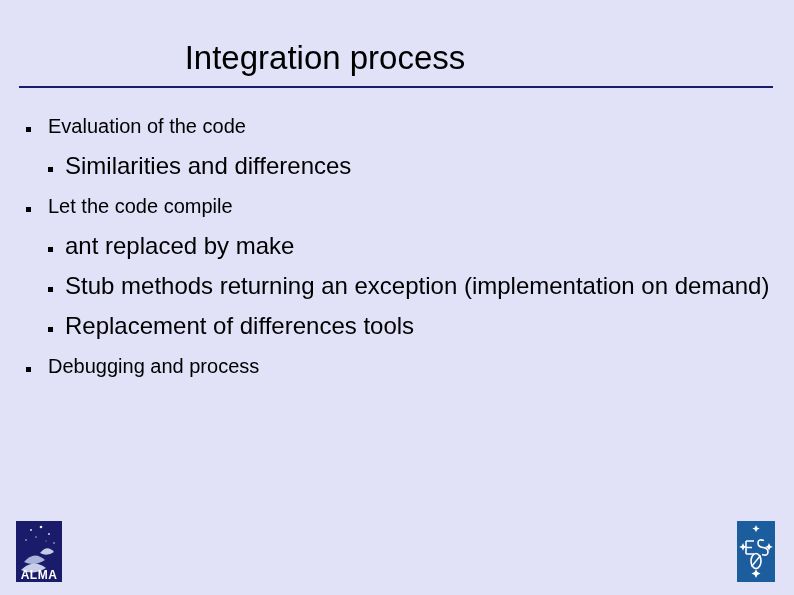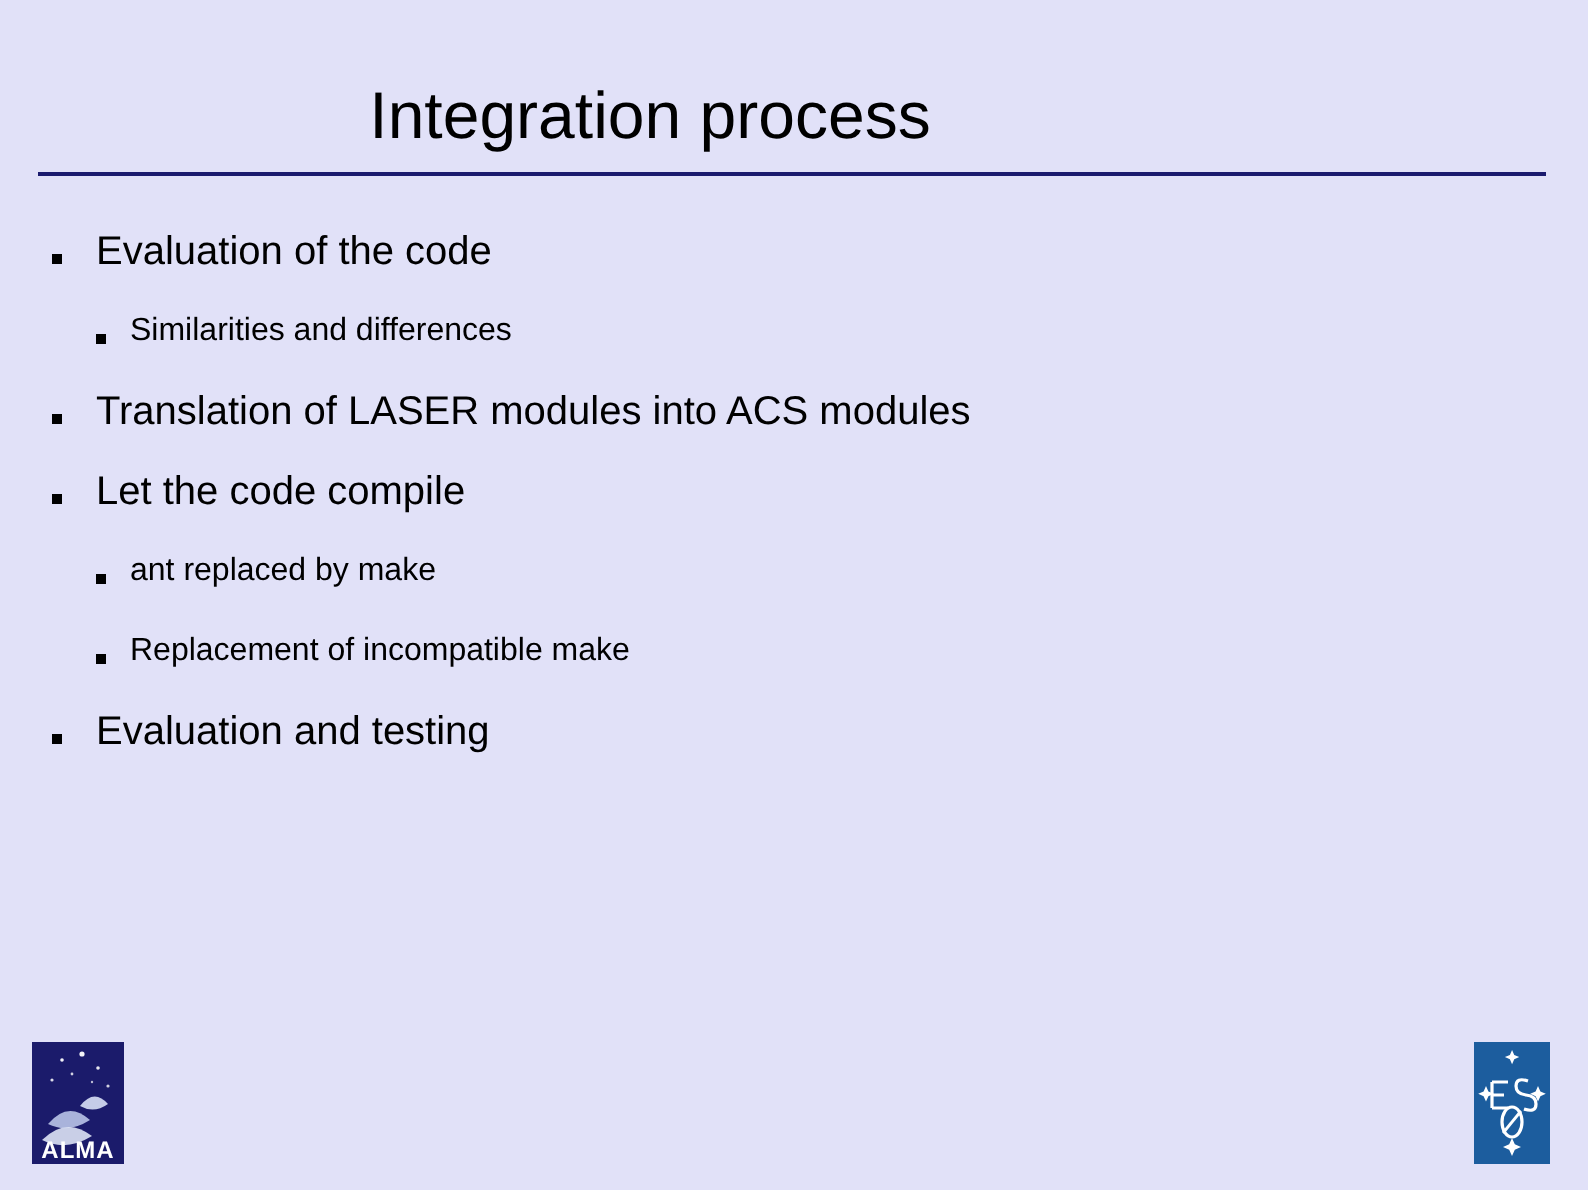--- a/index.html
+++ b/index.html
@@ -70,21 +70,21 @@
   }
   .bullet-row.lvl1 .bullet-text {
     margin-left: 17px;
     font-size: 20px;
     line-height: 24px;
     color: #000000;
     white-space: nowrap;
   }
   .bullet-row.lvl2 .bullet-text {
     margin-left: 12px;
-    font-size: 16px;
+    font-size: 24px;
     line-height: 24px;
     color: #000000;
     white-space: nowrap;
   }
 
   
   .alma-logo {
     position: absolute;
     left: 16px;
     top: 521px;
@@ -122,45 +122,45 @@
       <span class="bullet-mark"></span>
       <span class="bullet-text">Evaluation of the code</span>
     </div>
 
     <div class="bullet-row lvl2">
       <span class="bullet-mark"></span>
       <span class="bullet-text">Similarities and differences</span>
     </div>
 
 
+
     <div class="bullet-row lvl1">
       <span class="bullet-mark"></span>
-      <span class="bullet-text">Translation of LASER modules into ACS modules</span>
-    </div>
+      <span class="bullet-text">Let the code compile</span>
+    </div>
+
+    <div class="bullet-row lvl2">
+      <span class="bullet-mark"></span>
+      <span class="bullet-text">ant replaced by make</span>
+    </div>
+
+    <div class="bullet-row lvl2">
+      <span class="bullet-mark"></span>
+      <span class="bullet-text">Stub methods returning an exception (implementation on demand)</span>
+    </div>
+
+    <div class="bullet-row lvl2">
+      <span class="bullet-mark"></span>
+      <span class="bullet-text">Replacement of differences tools</span>
+    </div>
+
 
     <div class="bullet-row lvl1">
       <span class="bullet-mark"></span>
-      <span class="bullet-text">Let the code compile</span>
-    </div>
-
-    <div class="bullet-row lvl2">
-      <span class="bullet-mark"></span>
-      <span class="bullet-text">ant replaced by make</span>
-    </div>
-
-
-    <div class="bullet-row lvl2">
-      <span class="bullet-mark"></span>
-      <span class="bullet-text">Replacement of incompatible make</span>
-    </div>
-
-
-    <div class="bullet-row lvl1">
-      <span class="bullet-mark"></span>
-      <span class="bullet-text">Evaluation and testing</span>
+      <span class="bullet-text">Debugging and process</span>
     </div>
 
   </div>
 
   <div class="alma-logo">
     <svg width="46" height="61" viewBox="0 0 46 61" xmlns="http://www.w3.org/2000/svg">
       <rect x="0" y="0" width="46" height="61" fill="#1b1b6b"></rect>
 
       <circle cx="15" cy="9" r="0.9" fill="#ffffff" opacity="0.95"></circle>
       <circle cx="25" cy="6" r="1.3" fill="#ffffff" opacity="0.95"></circle>

